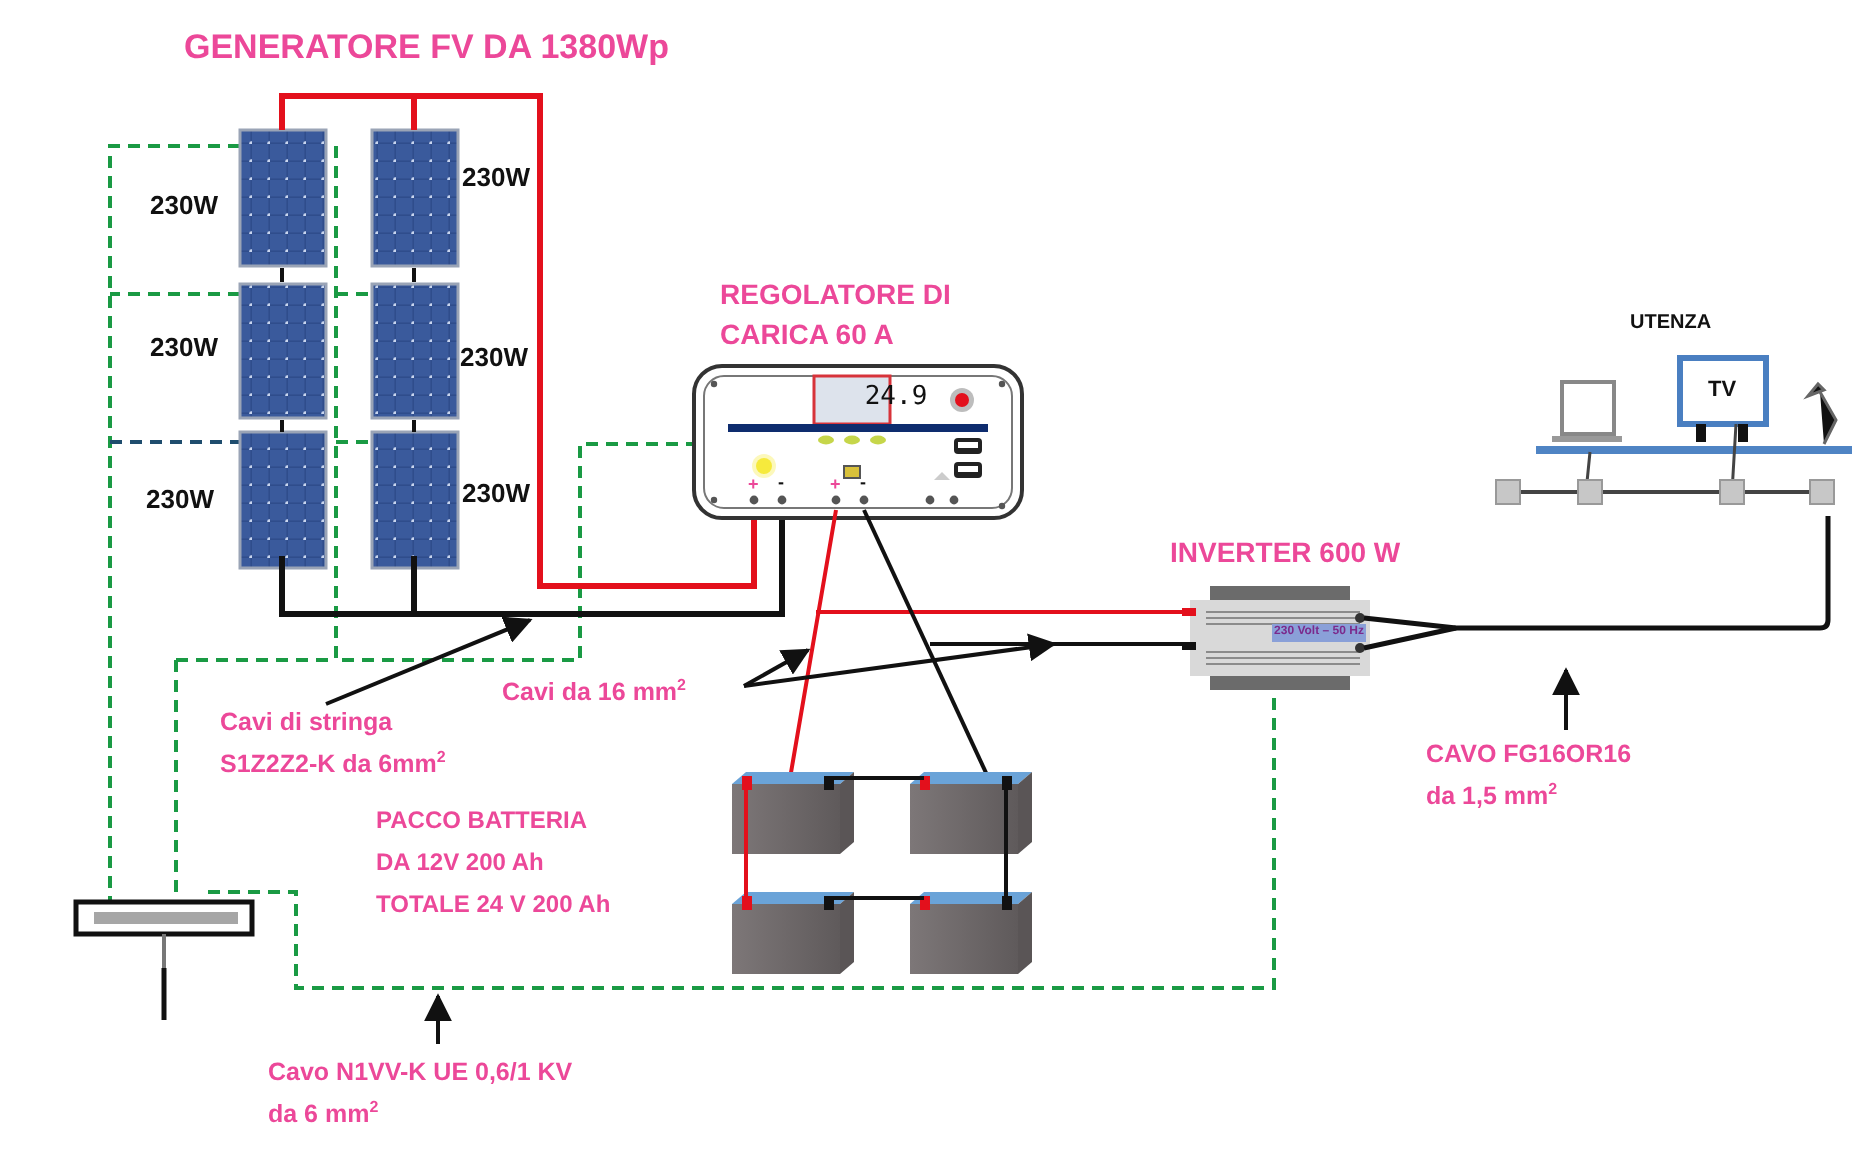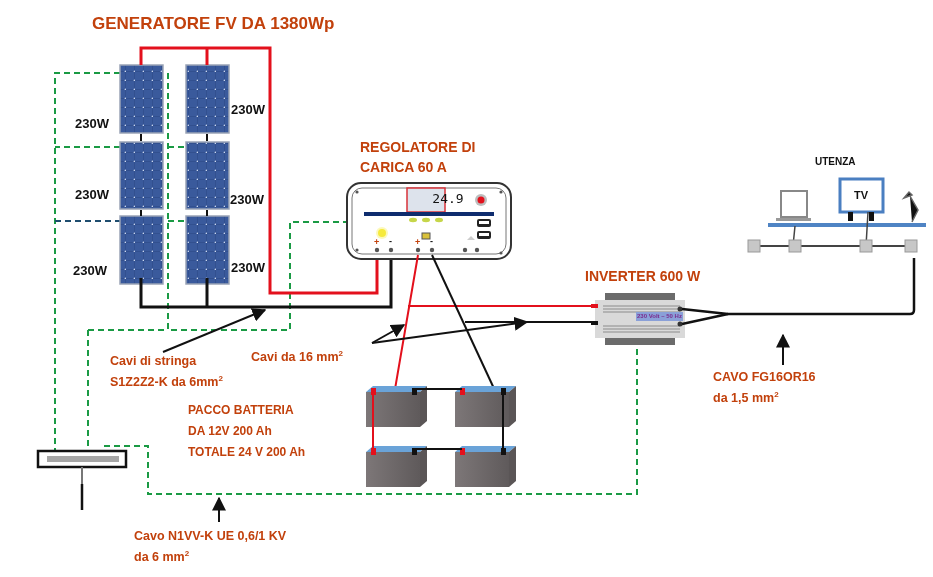--- a/index.html
+++ b/index.html
@@ -1,23 +1,23 @@
 <!DOCTYPE html>
 <html><head>
 <meta charset="utf-8">
 <style>
   html, body { margin: 0; padding: 0; background: #ffffff; }
   body { width: 933px; height: 577px; position: relative; overflow: hidden; font-family: "Liberation Sans", sans-serif; }
   svg#diagram { position: absolute; left: 0; top: 0; }
   .lbl { position: absolute; font-family: "Liberation Sans", sans-serif; font-weight: bold; white-space: nowrap; }
-  .red { color: #c2410c; }
+  .red { color: #ec4899; }
   .blk { color: #111111; }
   .center { text-align: left; }
   .title { font-size: 17px; }
-  .w { font-size: 13px; margin-top: 21px; }
+  .w { font-size: 13px; }
   .sm { font-size: 12.5px; line-height: 17px; }
   .md { font-size: 14px; line-height: 20px; }
   .bat { font-size: 12px; line-height: 21px; }
   .sup { font-size: 8px; vertical-align: super; }
 </style>
 </head>
 <body>
 
 <svg id="diagram" width="933" height="577" viewBox="0 0 933 577">
   <defs>
@@ -231,21 +231,21 @@
 <div class="lbl blk" style="left:854px;top:189px;font-size:11px;text-align:center;">TV</div>
 
 <div class="lbl red" style="left:585px;top:268px;font-size:14px;">INVERTER 600 W</div>
 <div class="lbl" style="left:636px;top:312px;width:47px;font-size:6px;color:#7b2a8c;text-align:center;line-height:9px;">230 Volt – 50 Hz</div>
 
 <div class="lbl red sm center" style="left:110px;top:353px;width:150px;">
   <div>Cavi di stringa</div>
   <div><span>S1Z2Z2-K da 6mm</span><span class="sup">2</span></div>
 </div>
 
-<div class="lbl red sm" style="left:251px;top:345px;">
+<div class="lbl red sm" style="left:251px;top:334px;">
   <span>Cavi da 16 mm</span><span class="sup">2</span>
 </div>
 
 <div class="lbl red bat center" style="left:188px;top:400px;width:160px;">
   <div>PACCO BATTERIA</div>
   <div>DA 12V 200 Ah</div>
   <div>TOTALE 24 V 200 Ah</div>
 </div>
 
 <div class="lbl red sm center" style="left:713px;top:369px;width:140px;">

